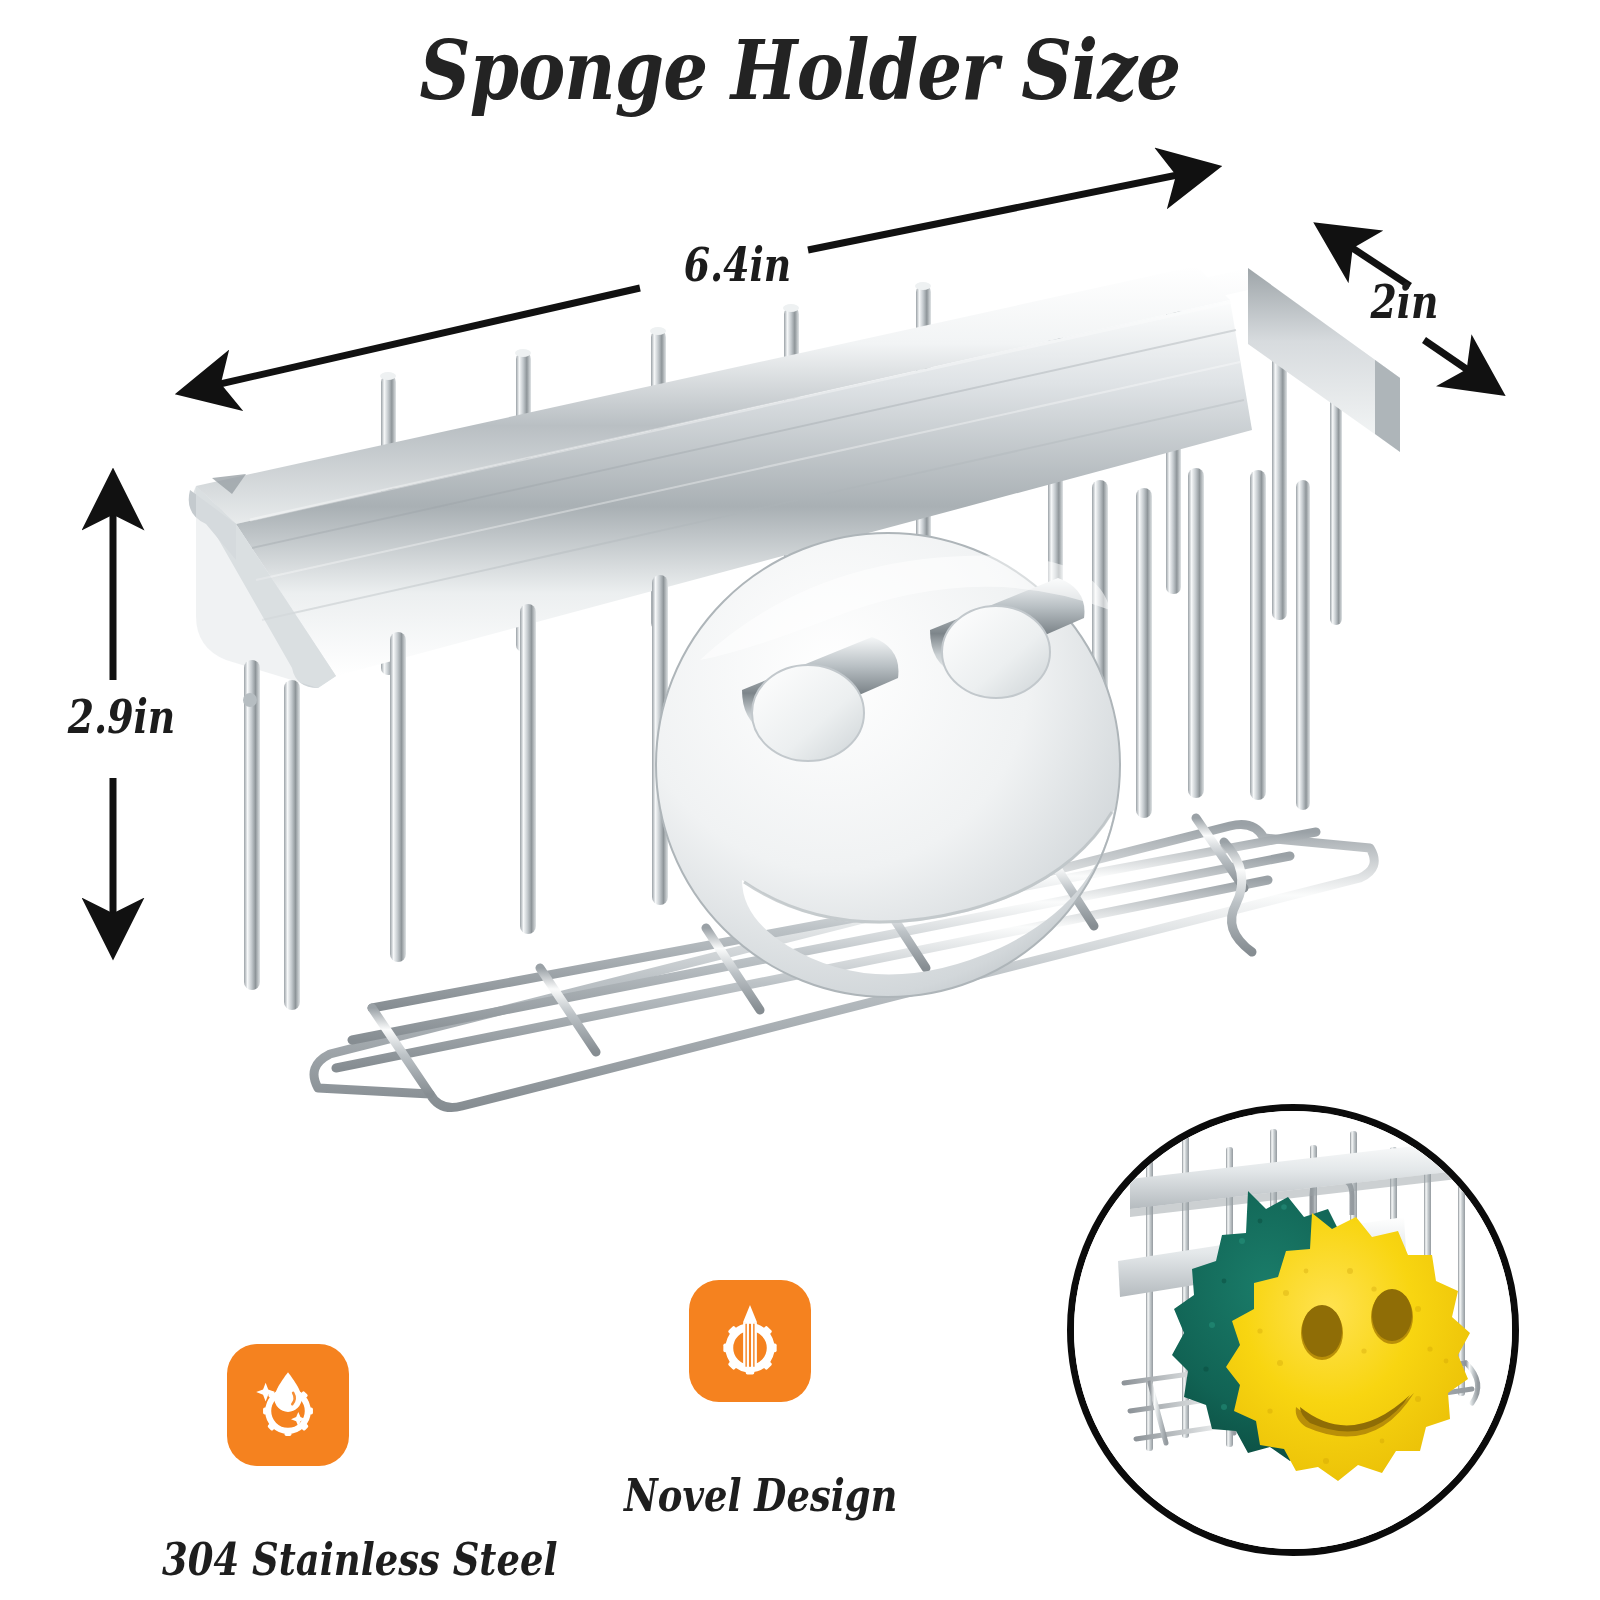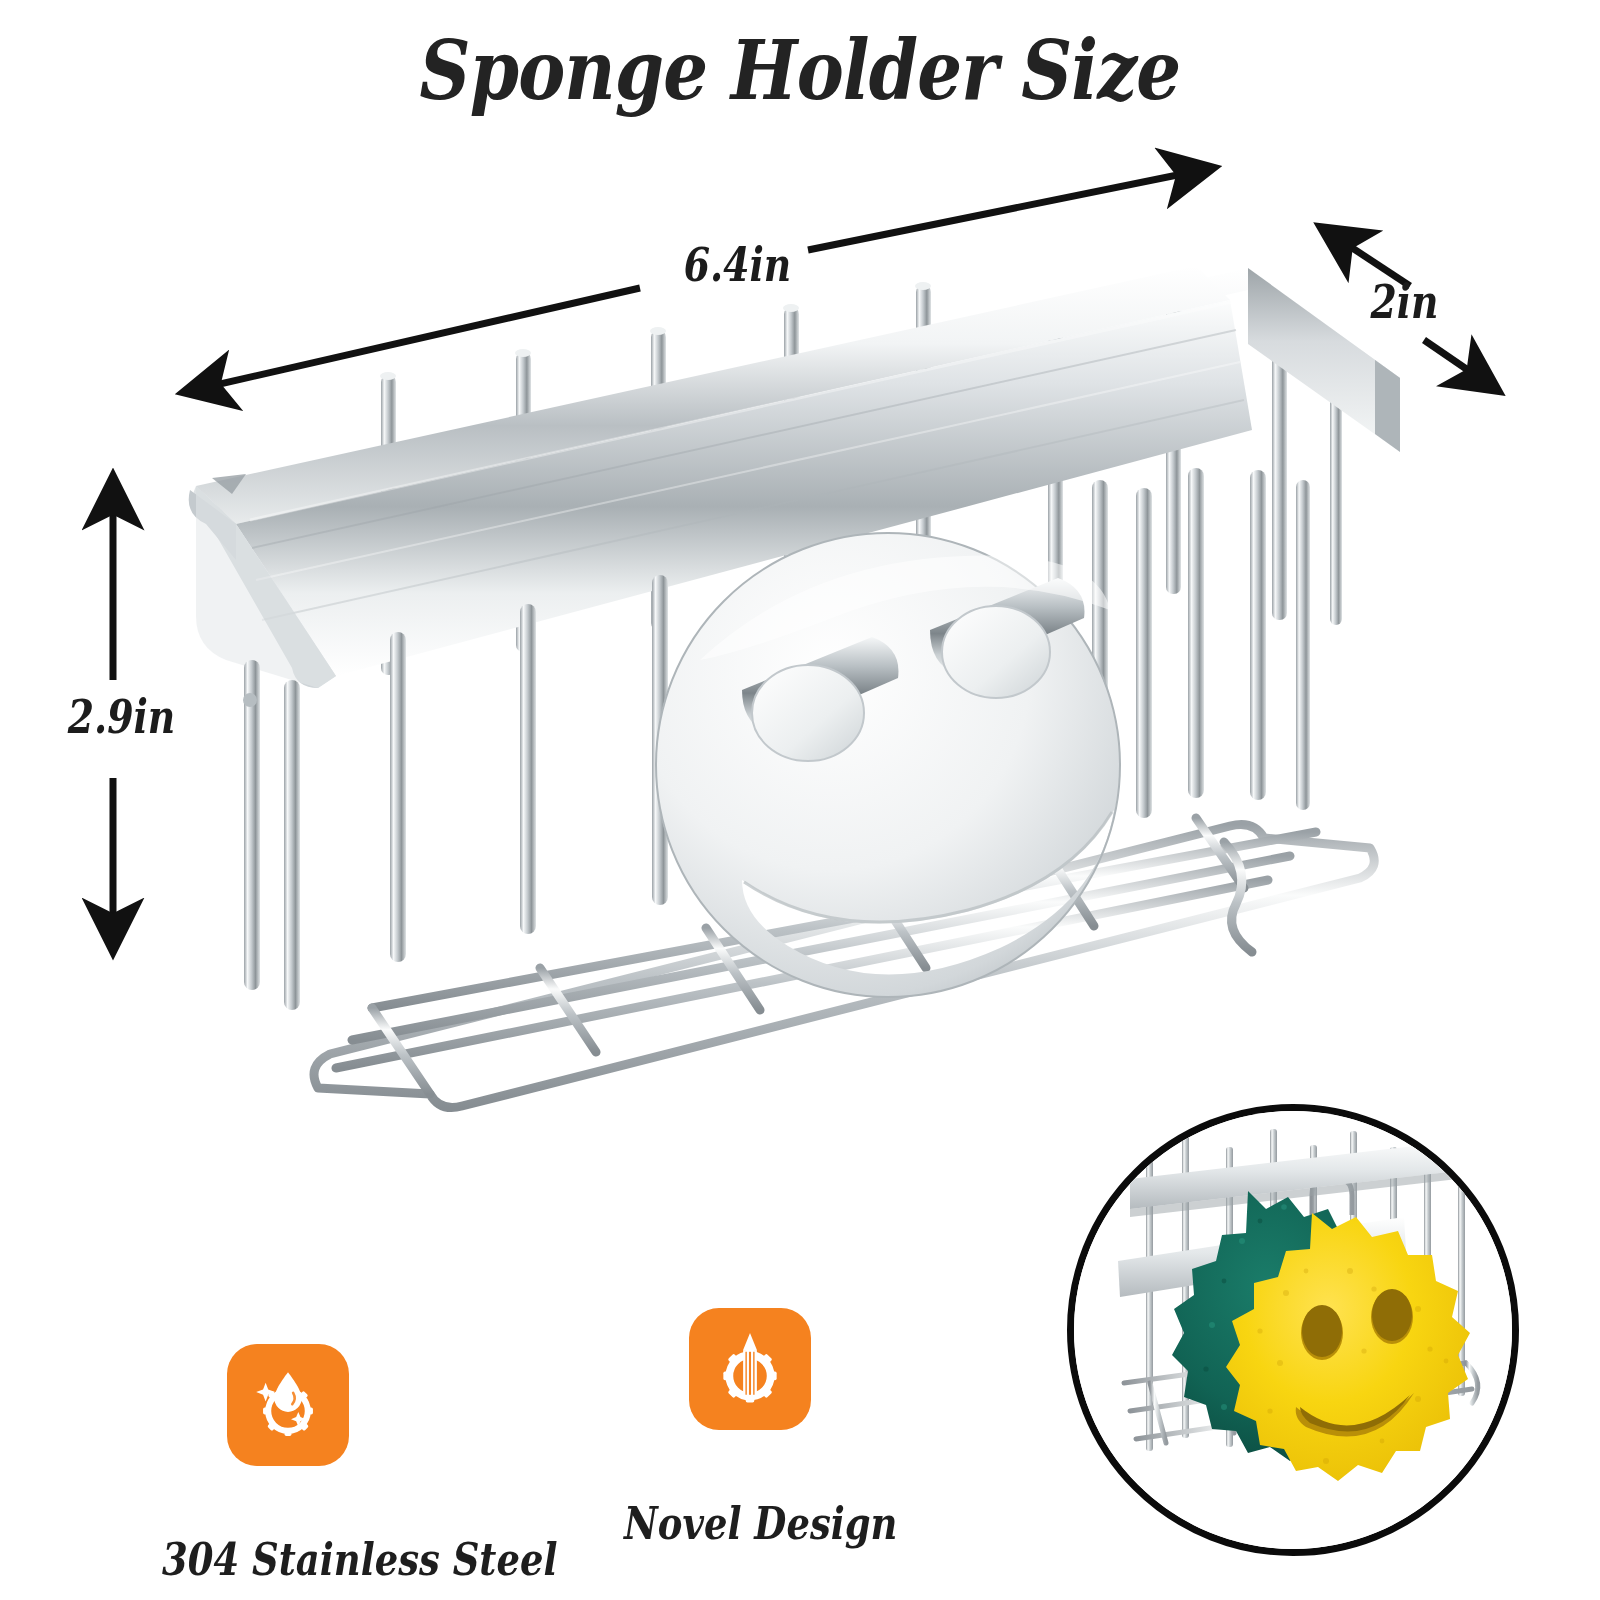--- a/index.html
+++ b/index.html
@@ -55,21 +55,21 @@
     pointer-events: none;
   }
 
   
   .feature {
     position: absolute;
     width: 300px;
     text-align: center;
   }
   #feature-0 { left: 138px; top: 1344px; }
-  #feature-1 { left: 600px; top: 1308px; }
+  #feature-1 { left: 600px; top: 1280px; }
   .feature-icon {
     width: 122px; height: 122px;
     margin: 0 auto;
     border-radius: 30px;
     display: flex;
     align-items: center;
     justify-content: center;
   }
   .feature-label {
     margin-top: 68px;

